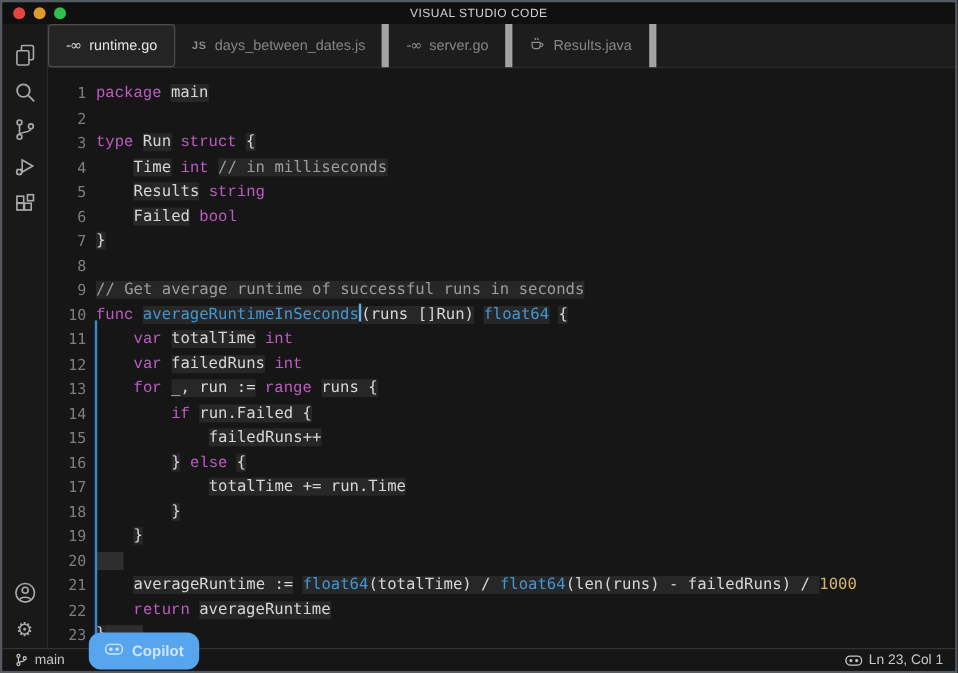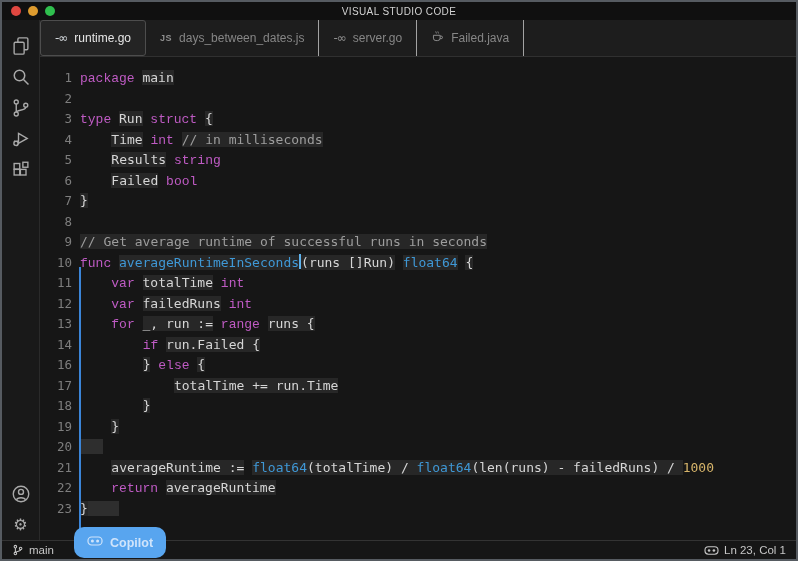--- a/index.html
+++ b/index.html
@@ -26,21 +26,21 @@
   .activitybar{width:38px;background:#191919;border-right:1px solid #2a2a2a;display:flex;
                flex-direction:column;align-items:center;padding-top:10px;flex:0 0 auto;}
   .abar-btn{width:28px;height:31px;display:flex;align-items:center;justify-content:center;color:#a9a9a9;cursor:pointer;}
   .abar-spacer{flex:1;}
   .abar-btn svg{display:block;}
   .gear-glyph{font-family:"DejaVu Sans",sans-serif;font-size:16px;line-height:1;color:#a9a9a9;}
   .editor-col{flex:1;display:flex;flex-direction:column;min-width:0;}
   
   .tabbar{height:37px;background:#1d1d1d;border-bottom:1px solid #303030;display:flex;align-items:stretch;flex:0 0 auto;}
   .tab{display:flex;align-items:center;gap:7px;padding:0 14px;font-size:12px;color:#868686;
-       border-right:1px solid #a3a3a3;cursor:pointer;white-space:nowrap;}
+       border-right:6px solid #a3a3a3;cursor:pointer;white-space:nowrap;}
   .tab .tabicon{color:#8f8f8f;}
   .tab.active{background:#242424;border:1px solid #4d4d4d;border-radius:3px;color:#e6e6e6;}
   .tab.active .tabicon{color:#d5dade;}
   .go-glyph{font-family:"DejaVu Sans",sans-serif;font-size:12px;letter-spacing:-1px;}
   .js-glyph{font-size:9px;font-weight:bold;letter-spacing:.5px;}
   
   .editor{flex:1;background:#161616;position:relative;overflow:hidden;
           font-family:"DejaVu Sans Mono",monospace;font-size:13px;}
   .codelines{padding-top:11px;}
   .line{display:flex;height:20.5px;line-height:20.5px;white-space:pre;}
@@ -157,41 +157,42 @@
           <span>server.go</span>
         </div>
         <div class="tab">
           <span class="tabicon">
             <svg width="13" height="13" viewBox="0 0 16 16" fill="none" stroke="#8f8f8f" stroke-width="1.2">
               <path d="M3 6.5h8.2v3.5a3 3 0 0 1-3 3H6a3 3 0 0 1-3-3z"></path>
               <path d="M11.2 7.5h1.3a1.6 1.6 0 0 1 0 3.2h-1.3"></path>
               <path d="M5.8 1.8c0 1.2.9 1.2.9 2.4 M8.4 1.8c0 1.2.9 1.2.9 2.4"></path>
             </svg>
           </span>
-          <span>Failed.java</span>
+          <span>Results.java</span>
         </div>
       </div>
 
       <div class="editor">
         <div class="indent-guide"></div>
         <div class="codelines" id="code">
             <div class="line"><span class="ln">1</span><span class="lc"><span class="tok-k">package</span><span class="tok-w"> </span><span class="tok-p">main</span></span></div>
             <div class="line"><span class="ln">2</span><span class="lc"></span></div>
             <div class="line"><span class="ln">3</span><span class="lc"><span class="tok-k">type</span><span class="tok-w"> </span><span class="tok-p">Run</span><span class="tok-w"> </span><span class="tok-k">struct</span><span class="tok-w"> </span><span class="tok-p">{</span></span></div>
             <div class="line"><span class="ln">4</span><span class="lc"><span class="tok-w">    </span><span class="tok-p">Time</span><span class="tok-w"> </span><span class="tok-k">int</span><span class="tok-w"> </span><span class="tok-c">// in milliseconds</span></span></div>
             <div class="line"><span class="ln">5</span><span class="lc"><span class="tok-w">    </span><span class="tok-p">Results</span><span class="tok-w"> </span><span class="tok-k">string</span></span></div>
             <div class="line"><span class="ln">6</span><span class="lc"><span class="tok-w">    </span><span class="tok-p">Failed</span><span class="tok-w"> </span><span class="tok-k">bool</span></span></div>
             <div class="line"><span class="ln">7</span><span class="lc"><span class="tok-p">}</span></span></div>
             <div class="line"><span class="ln">8</span><span class="lc"></span></div>
             <div class="line"><span class="ln">9</span><span class="lc"><span class="tok-c">// Get average runtime of successful runs in seconds</span></span></div>
             <div class="line"><span class="ln">10</span><span class="lc"><span class="tok-k">func</span><span class="tok-w"> </span><span class="tok-f">averageRuntimeInSeconds</span><span class="caret"></span><span class="tok-p">(runs []Run)</span><span class="tok-w"> </span><span class="tok-f">float64</span><span class="tok-w"> </span><span class="tok-p">{</span></span></div>
             <div class="line"><span class="ln">11</span><span class="lc"><span class="tok-w">    </span><span class="tok-k">var</span><span class="tok-w"> </span><span class="tok-p">totalTime</span><span class="tok-w"> </span><span class="tok-k">int</span></span></div>
             <div class="line"><span class="ln">12</span><span class="lc"><span class="tok-w">    </span><span class="tok-k">var</span><span class="tok-w"> </span><span class="tok-p">failedRuns</span><span class="tok-w"> </span><span class="tok-k">int</span></span></div>
             <div class="line"><span class="ln">13</span><span class="lc"><span class="tok-w">    </span><span class="tok-k">for</span><span class="tok-w"> </span><span class="tok-p">_, run :=</span><span class="tok-w"> </span><span class="tok-k">range</span><span class="tok-w"> </span><span class="tok-p">runs {</span></span></div>
             <div class="line"><span class="ln">14</span><span class="lc"><span class="tok-w">        </span><span class="tok-k">if</span><span class="tok-w"> </span><span class="tok-p">run.Failed {</span></span></div>
+            <div class="line"><span class="ln">15</span><span class="lc"><span class="tok-w">            </span><span class="tok-p">failedRuns++</span></span></div>
             <div class="line"><span class="ln">16</span><span class="lc"><span class="tok-w">        </span><span class="tok-p">}</span><span class="tok-w"> </span><span class="tok-k">else</span><span class="tok-w"> </span><span class="tok-p">{</span></span></div>
             <div class="line"><span class="ln">17</span><span class="lc"><span class="tok-w">            </span><span class="tok-p">totalTime += run.Time</span></span></div>
             <div class="line"><span class="ln">18</span><span class="lc"><span class="tok-w">        </span><span class="tok-p">}</span></span></div>
             <div class="line"><span class="ln">19</span><span class="lc"><span class="tok-w">    </span><span class="tok-p">}</span></span></div>
             <div class="line"><span class="ln">20</span><span class="lc"><span class="tok-blk">   </span></span></div>
             <div class="line"><span class="ln">21</span><span class="lc"><span class="tok-w">    </span><span class="tok-p">averageRuntime :=</span><span class="tok-w"> </span><span class="tok-f">float64</span><span class="tok-p">(totalTime) / </span><span class="tok-f">float64</span><span class="tok-p">(len(runs) - failedRuns) / </span><span class="tok-n">1000</span></span></div>
             <div class="line"><span class="ln">22</span><span class="lc"><span class="tok-w">    </span><span class="tok-k">return</span><span class="tok-w"> </span><span class="tok-p">averageRuntime</span></span></div>
             <div class="line"><span class="ln">23</span><span class="lc"><span class="tok-p">}</span><span class="tok-blk">    </span></span></div>
           </div>
       </div>

